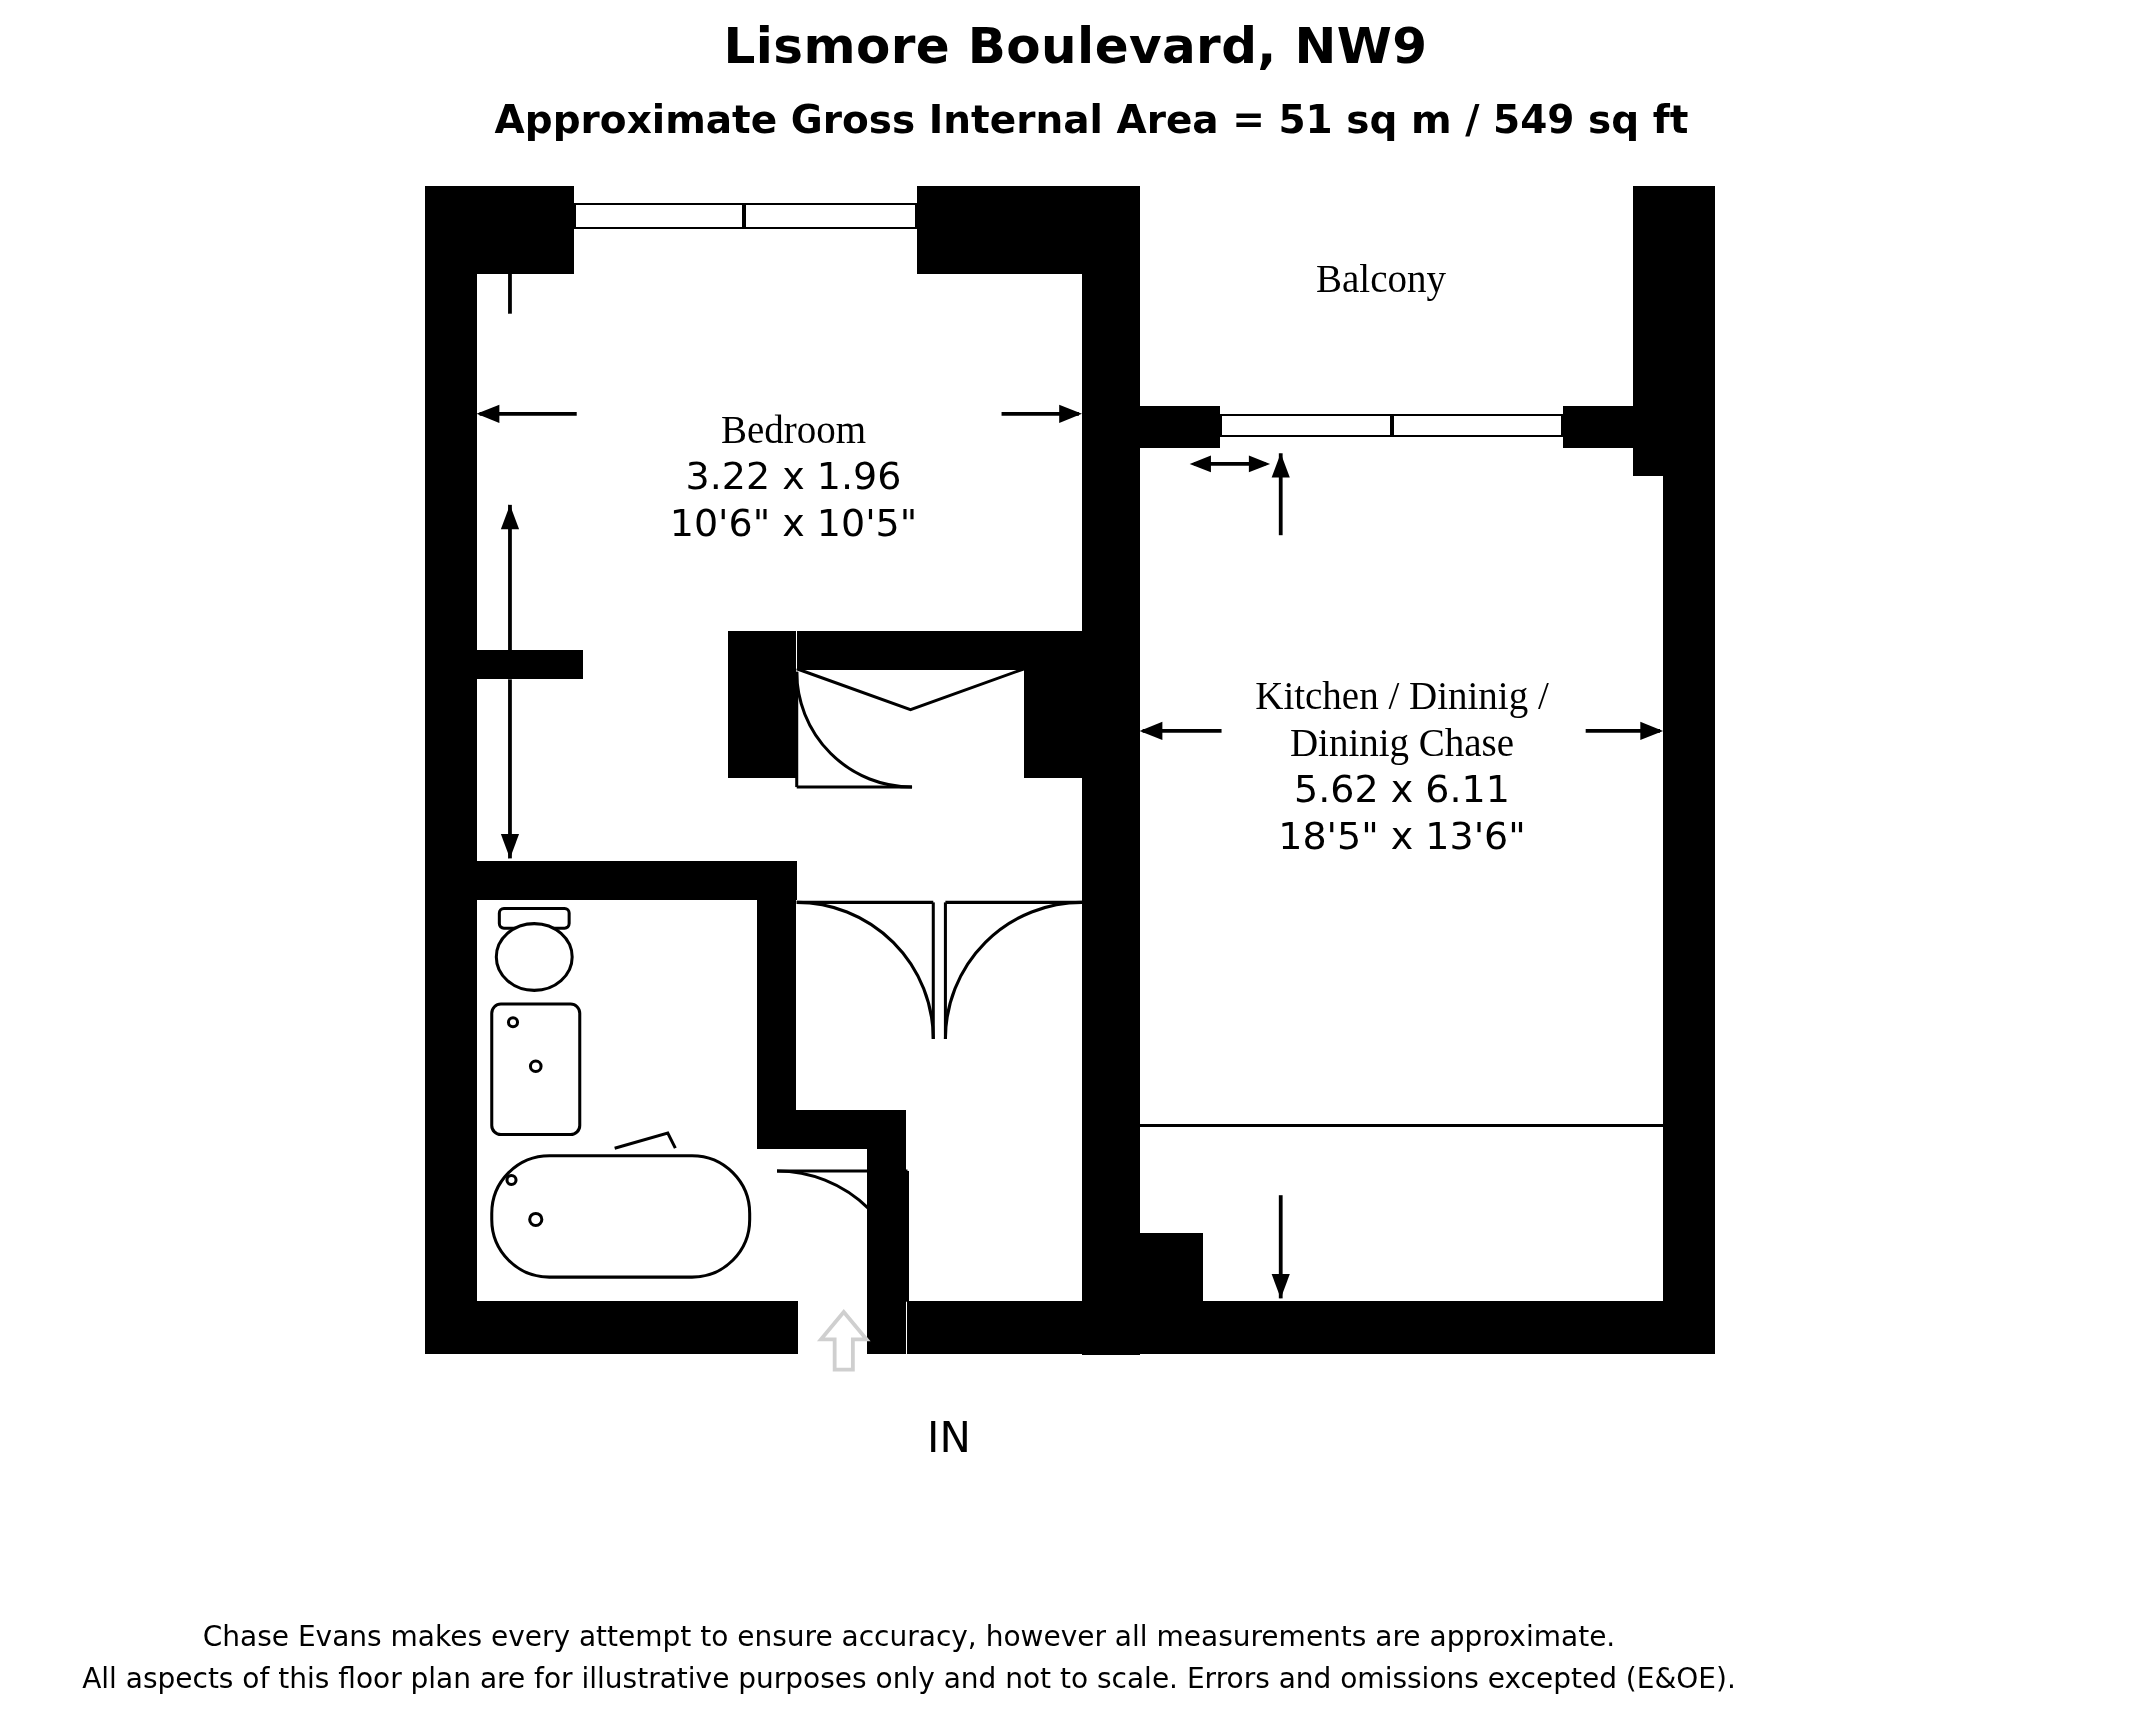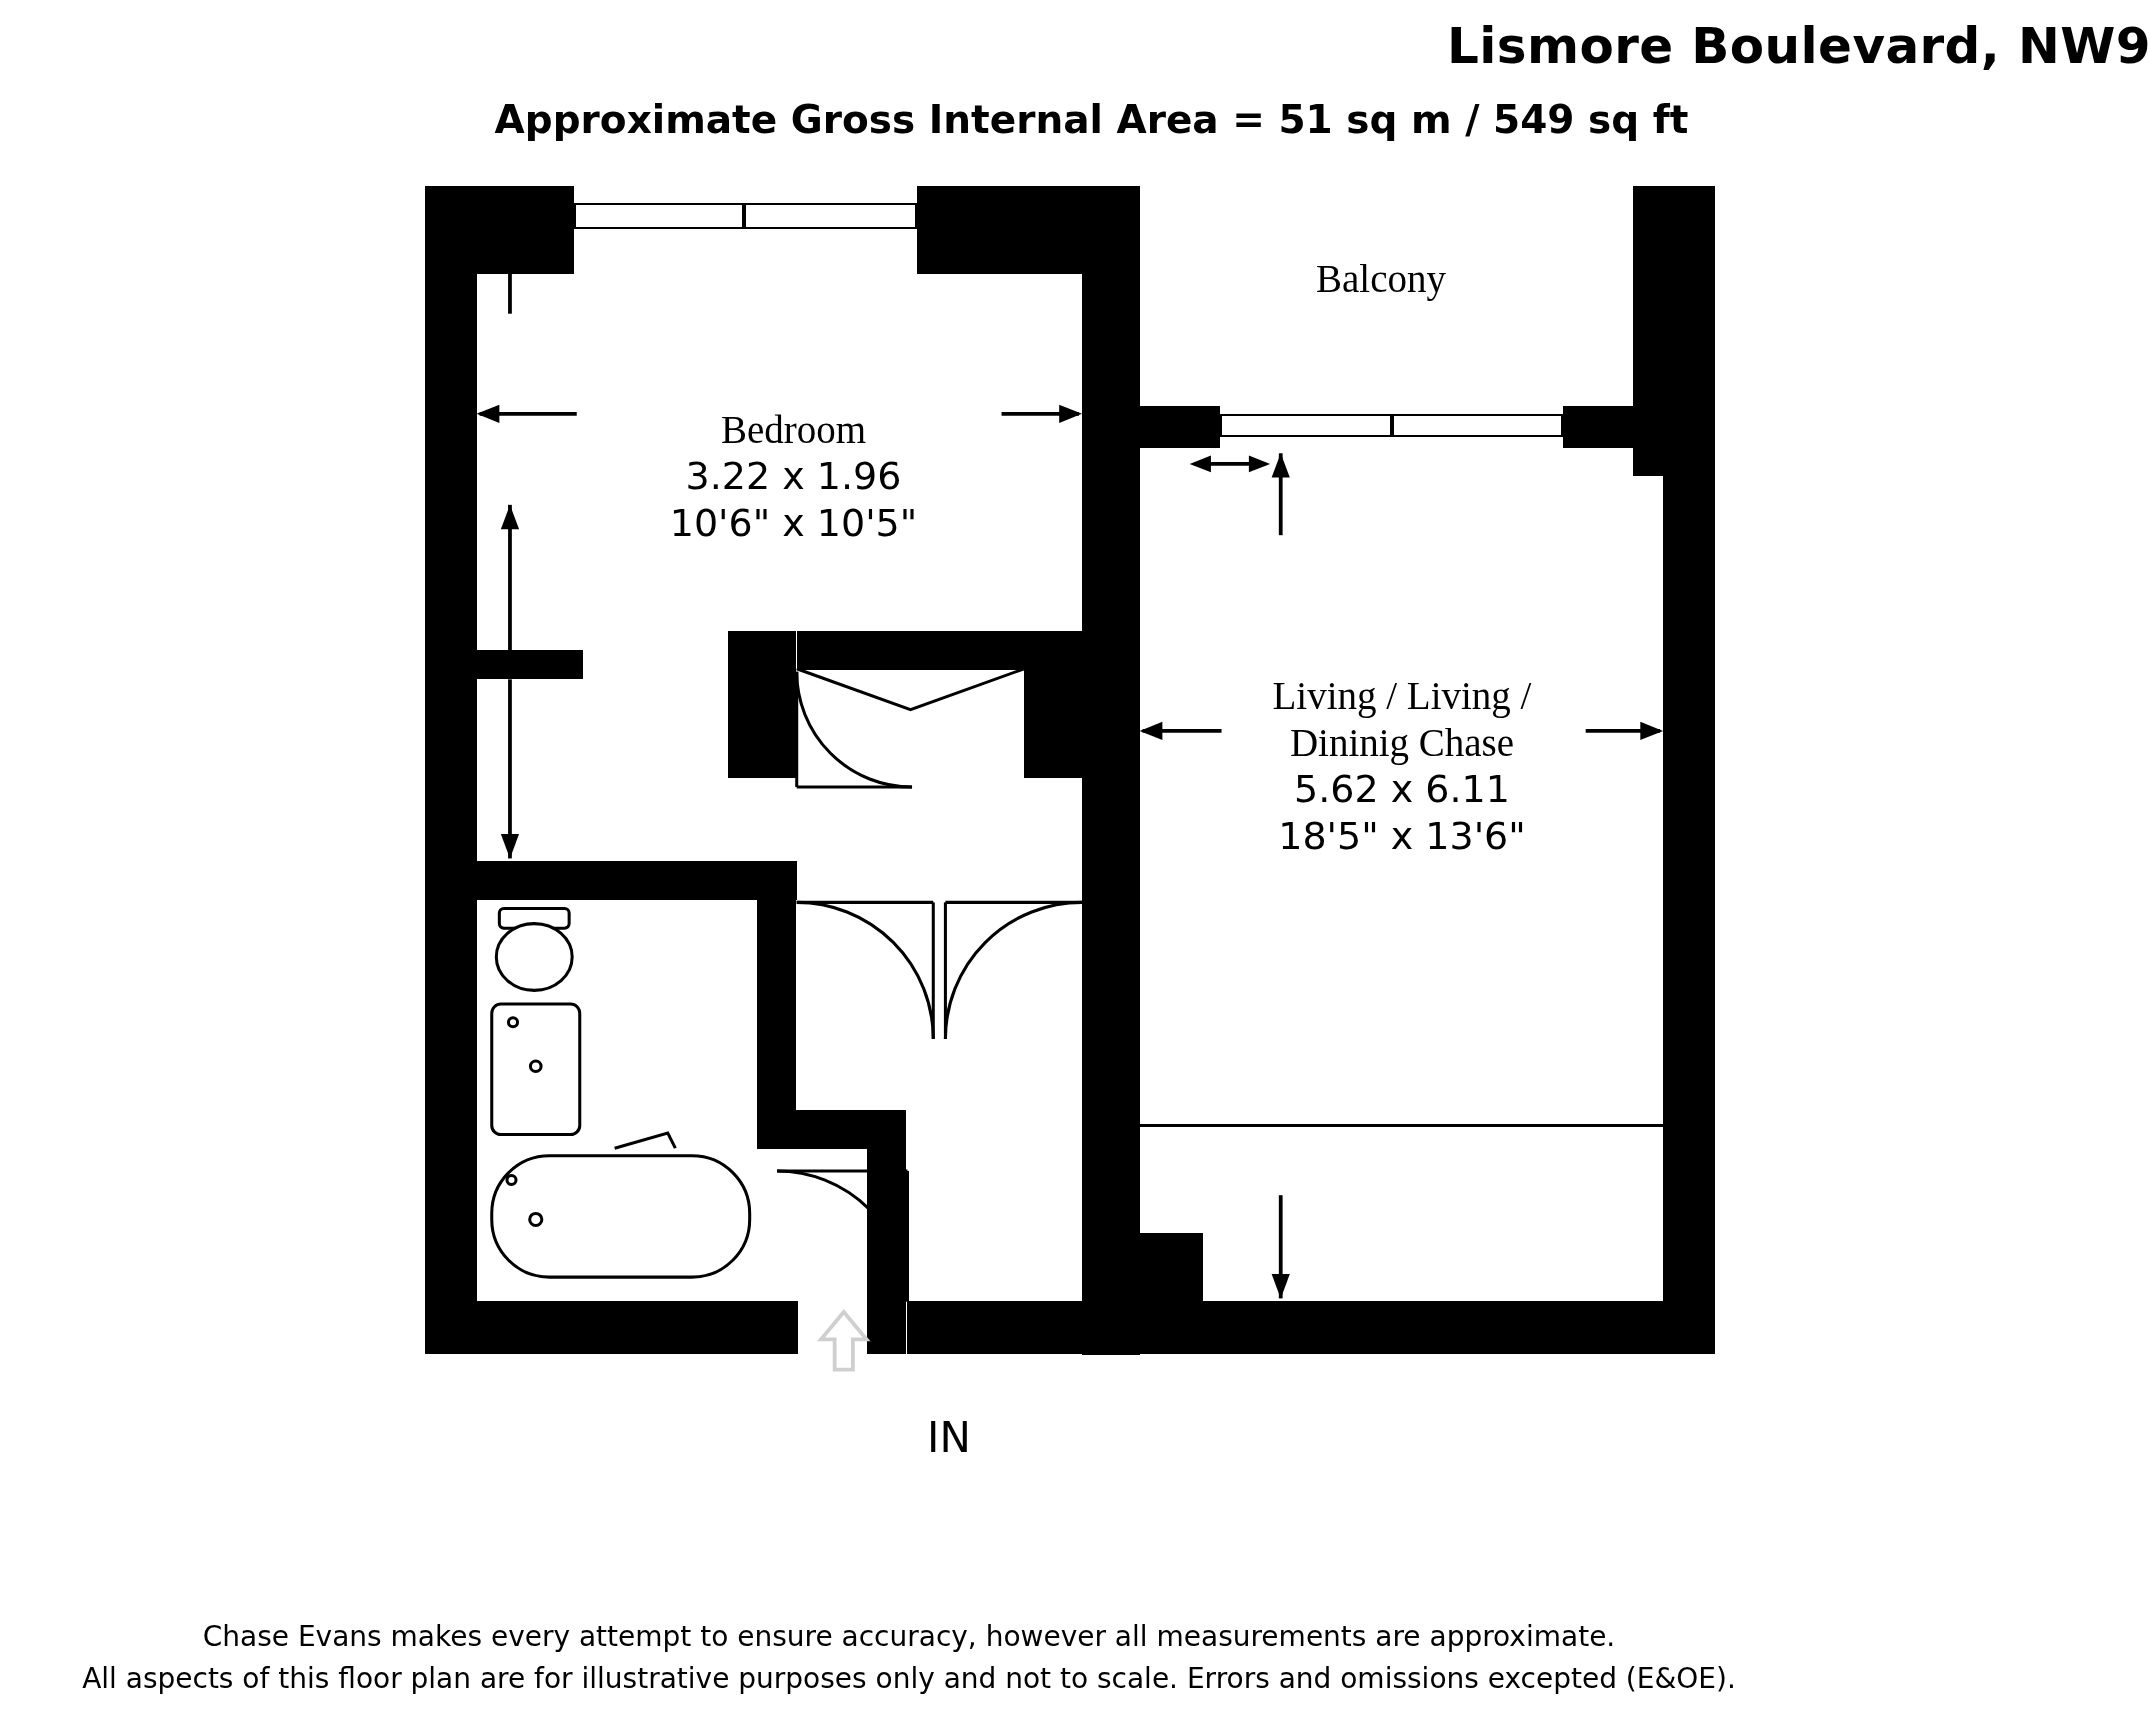--- a/index.html
+++ b/index.html
@@ -21,21 +21,21 @@
     left: 0; top: 0;
     width: 2151px;
     height: 1733px;
   }
 
   
   .title {
     position: absolute;
     left: 0; top: 16.7px;
     width: 2151px;
-    text-align: right;
+    text-align: center;
     font-size: 50px;
     font-weight: 700;
     letter-spacing: 0.4px;
   }
   .subtitle {
     position: absolute;
     left: 16px; top: 97px;
     width: 2151px;
     text-align: center;
     font-size: 39px;
@@ -255,21 +255,21 @@
       <div class="name">Balcony</div>
     </div>
 
     <div class="room-label" style="left:156px; top:220px; width:425px;">
       <div class="name">Bedroom</div>
       <div>3.22 x 1.96</div>
       <div>10'6" x 10'5"</div>
     </div>
 
     <div class="room-label" style="left:734px; top:486px; width:486px;">
-      <div class="name">Living / Living /</div>
+      <div class="name">Kitchen / Dininig /</div>
       <div class="name">Dininig Chase</div>
       <div>5.62 x 6.11</div>
       <div>18'5" x 13'6"</div>
     </div>
 
     <div class="in-label" style="left:502px; top:1183px;">IN</div>
   </div>
 
   <div class="footer">
     <div>Chase Evans makes every attempt to ensure accuracy, however all measurements are approximate.</div>

